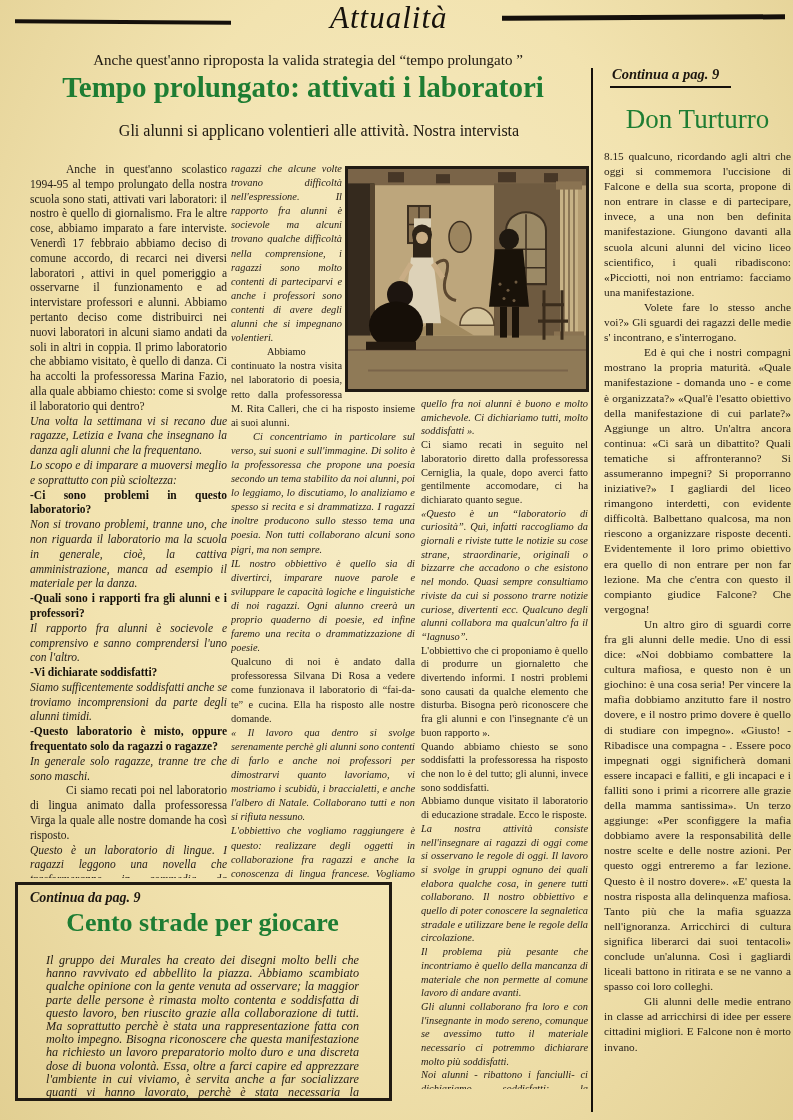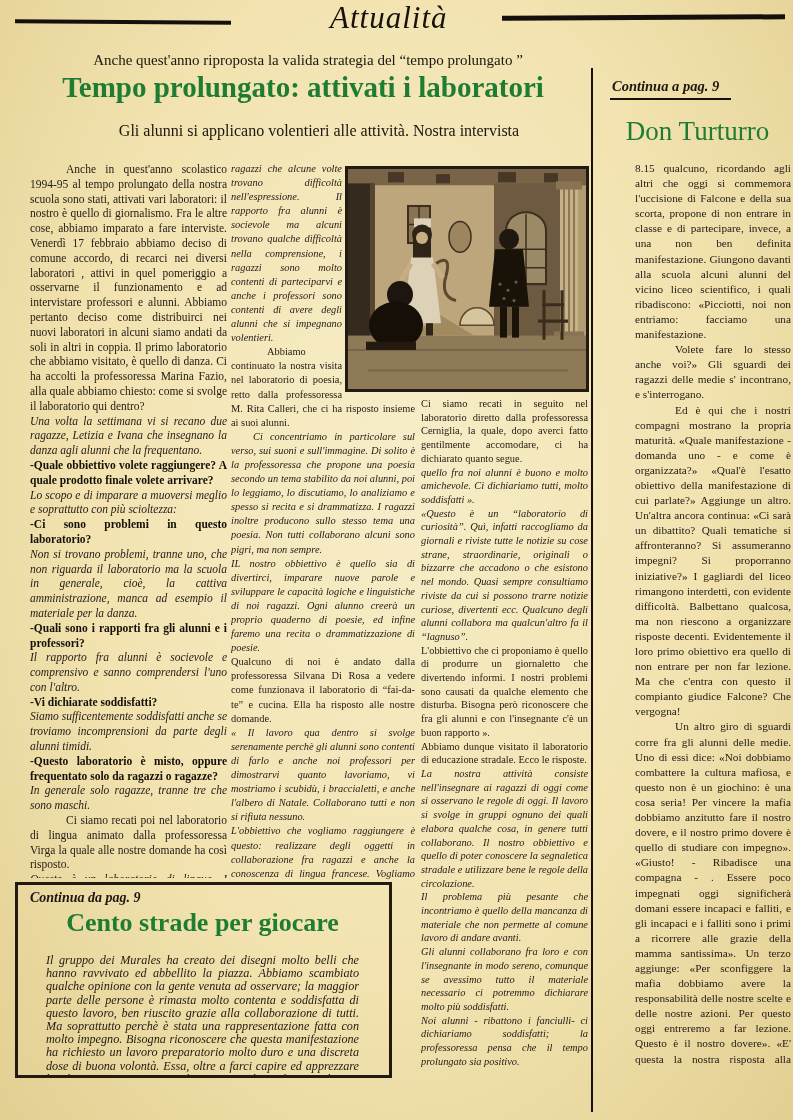--- a/index.html
+++ b/index.html
@@ -33,29 +33,29 @@
   .p-italic{font-style:italic;}
   .p-italic-indent{font-style:italic;text-indent:22px;}
   .p-question{font-weight:bold;color:#151009;}
   .p-indent{text-indent:36px;}
   
   .photo{position:absolute;left:345px;top:166px;width:238px;height:220px;margin:0;
     border:3px solid #211b13;background:#b49c72;}
   .photo svg{display:block;width:100%;height:100%;}
   
   .sidebar{position:absolute;left:604px;top:62px;width:187px;height:1048px;}
-  .continua{margin:16px 0 0 6px;font-weight:bold;font-style:italic;font-size:14.5px;
+  .continua{margin:4px 0 0 6px;font-weight:bold;font-style:italic;font-size:14.5px;
     display:inline-block;border-bottom:2px solid var(--rule-black,#15100b);padding:0 12px 3px 2px;color:#1c160f;}
   .sidebar-title{margin:16px 0 0;text-align:center;font-weight:normal;font-size:27px;
     color:var(--headline-green,#1e7d33);}
   .sidebar-body{margin-top:14px;text-align:justify;font-size:11.3px;line-height:15.1px;
-    height:905px;overflow:hidden;margin-left:31px;}
+    height:905px;overflow:hidden;}
   .sidebar-body .p-indent{text-indent:40px;}
   
-  .boxed{position:absolute;left:15px;top:882px;width:377px;height:196px;box-sizing:border-box;
+  .boxed{position:absolute;left:15px;top:882px;width:377px;height:219px;box-sizing:border-box;
     border:3px solid #211b13;padding:5px 14px 5px 12px;overflow:hidden;}
   .continua2{margin:0;font-weight:bold;font-style:italic;font-size:14px;color:#1c160f;}
   .box-title{margin:2px 0 5px;text-align:center;font-weight:bold;font-size:26px;
     color:var(--headline-green,#1e7d33);}
   .box-body p{font-style:italic;font-size:12.2px;line-height:13.2px;text-align:justify;margin:16px;
     color:#221b12;}
 </style>
 </head>
 <body>
 
@@ -66,21 +66,20 @@
   <div class="rule rule-right"></div>
   <div class="vrule"></div>
 
   <p class="kicker">Anche quest'anno riproposta la valida strategia del “tempo prolungato ”</p>
   <h2 class="main-title">Tempo prolungato: attivati i laboratori</h2>
   <p class="subtitle">Gli alunni si applicano volentieri alle attività. Nostra intervista</p>
 
   <div class="col col1">
       <p class="para p-indent">Anche in quest'anno scolastico 1994-95 al tempo prolungato della nostra scuola sono stati, attivati vari laboratori: il nostro è quello di giornalismo. Fra le altre cose, abbiamo imparato a fare interviste. Venerdì 17 febbraio abbiamo deciso di comune accordo, di recarci nei diversi laboratori , attivi in quel pomeriggio a osservarne il funzionamento e ad intervistare professori e alunni. Abbiamo pertanto deciso come distribuirci nei nuovi laboratori in alcuni siamo andati da soli in altri in coppia. Il primo laboratorio che abbiamo visitato, è quello di danza. Ci ha accolti la professoressa Marina Fazio, alla quale abbiamo chiesto: come si svolge il laboratorio qui dentro?</p>
       <p class="para p-italic">Una volta la settimana vi si recano due ragazze, Letizia e Ivana che insegnano la danza agli alunni che la frequentano.</p>
-      <p class="para p-question">-Quale obbiettivo volete raggiungere? A quale prodotto finale volete arrivare?</p>
       <p class="para p-italic">Lo scopo e di imparare a muoversi meglio e soprattutto con più scioltezza:</p>
       <p class="para p-question">-Ci sono problemi in questo laboratorio?</p>
       <p class="para p-italic">Non si trovano problemi, tranne uno, che non riguarda il laboratorio ma la scuola in generale, cioè, la cattiva amministrazione, manca ad esempio il materiale per la danza.</p>
       <p class="para p-question">-Quali sono i rapporti fra gli alunni e i professori?</p>
       <p class="para p-italic">Il rapporto fra alunni è socievole e comprensivo e sanno comprendersi l'uno con l'altro.</p>
       <p class="para p-question">-Vi dichiarate soddisfatti?</p>
       <p class="para p-italic">Siamo sufficentemente soddisfatti anche se troviamo incomprensioni da parte degli alunni timidi.</p>
       <p class="para p-question">-Questo laboratorio è misto, oppure frequentato solo da ragazzi o ragazze?</p>
       <p class="para p-italic">In generale solo ragazze, tranne tre che sono maschi.</p>
       <p class="para p-indent">Ci siamo recati poi nel laboratorio di lingua animato dalla professoressa Virga la quale alle nostre domande ha così risposto.</p>
@@ -91,24 +90,25 @@
         <p class="para p-italic">ragazzi che alcune volte trovano difficoltà nell'espressione. Il rapporto fra alunni è socievole ma alcuni trovano qualche difficoltà nella comprensione, i ragazzi sono molto contenti di parteciparvi e anche i professori sono contenti di avere degli alunni che si impegnano volentieri.</p>
         <p class="para p-indent">Abbiamo continuato la nostra visita nel laboratorio di poesia, retto dalla professoressa M. Rita Calleri, che ci ha risposto insieme ai suoi alunni.</p>
         <p class="para p-italic-indent">Ci concentriamo in particolare sul verso, sui suoni e sull'immagine. Di solito è la professoressa che propone una poesia secondo un tema stabilito da noi alunni, poi lo leggiamo, lo discutiamo, lo analiziamo e spesso si recita e si drammatizza. I ragazzi inoltre producono sullo stesso tema una poesia. Non tutti collaborano alcuni sono pigri, ma non sempre.</p>
         <p class="para p-italic">IL nostro obbiettivo è quello sia di divertirci, imparare nuove parole e sviluppare le capacità logiche e linguistiche di noi ragazzi. Ogni alunno creerà un proprio quaderno di poesie, ed infine faremo una recita o drammatizzazione di poesie.</p>
         <p class="para p-normal">Qualcuno di noi è andato dalla professoressa Silvana Di Rosa a vedere come funzionava il laboratorio di “fai-da-te” e cucina. Ella ha risposto alle nostre domande.</p>
         <p class="para p-italic">« Il lavoro qua dentro si svolge serenamente perchè gli alunni sono contenti di farlo e anche noi professori per dimostrarvi quanto lavoriamo, vi mostriamo i scubidù, i braccialetti, e anche l'albero di Natale. Collaborano tutti e non si rifiuta nessuno.</p>
         <p class="para p-italic">L'obbiettivo che vogliamo raggiungere è questo: realizzare degli oggetti in collaborazione fra ragazzi e anche la conoscenza di lingua francese. Vogliamo anche realizzare oggetti che possono servire come soprammobile. In questo laboratorio non ci sono problemi ma c'è la massima collaborazione di tutti. Il rapporto fra insegnanti e alunni è ottimo;</p>
       </div>
   </div>
   <div class="col col3">
+      <p class="para p-italic">quello fra noi alunni è buono e molto amichevole. Ci dichiariamo tutti, molto soddisfatti ».</p>
       <p class="para p-normal">Ci siamo recati in seguito nel laboratorio diretto dalla professoressa Cerniglia, la quale, dopo averci fatto gentilmente accomodare, ci ha dichiarato quanto segue.</p>
-      <p class="para p-italic">quello fra noi alunni è buono e molto amichevole. Ci dichiariamo tutti, molto soddisfatti ».</p>
       <p class="para p-italic">«Questo è un “laboratorio di curiosità”. Quì, infatti raccogliamo da giornali e riviste tutte le notizie su cose strane, straordinarie, originali o bizzarre che accadono o che esistono nel mondo. Quasi sempre consultiamo riviste da cui si possono trarre notizie curiose, divertenti ecc. Qualcuno degli alunni collabora ma qualcun'altro fa il “lagnuso”.</p>
       <p class="para p-normal">L'obbiettivo che ci proponiamo è quello di produrre un giornaletto che divertendo informi. I nostri problemi sono causati da qualche elemento che disturba. Bisogna però riconoscere che fra gli alunni e con l'insegnante c'è un buon rapporto ».</p>
+      <p class="para p-normal">Quando abbiamo chiesto se sono soddisfatti la professoressa ha risposto che non lo è del tutto; gli alunni, invece sono soddisfatti.</p>
       <p class="para p-normal">Abbiamo dunque visitato il laboratorio di educazione stradale. Ecco le risposte.</p>
       <p class="para p-italic">La nostra attività consiste nell'insegnare ai ragazzi di oggi come si osservano le regole di oggi. Il lavoro si svolge in gruppi ognuno dei quali elabora qualche cosa, in genere tutti collaborano. Il nostro obbiettivo e quello di poter conoscere la segnaletica stradale e utilizzare bene le regole della circolazione.</p>
       <p class="para p-italic">Il problema più pesante che incontriamo è quello della mancanza di materiale che non permette al comune lavoro di andare avanti.</p>
       <p class="para p-italic">Gli alunni collaborano fra loro e con l'insegnante in modo sereno, comunque se avessimo tutto il materiale necessario ci potremmo dichiarare molto più soddisfatti.</p>
       <p class="para p-italic">Noi alunni - ribattono i fanciulli- ci dichiariamo soddisfatti; la professoressa pensa che il tempo prolungato sia positivo.</p>
     </div>
 
   <figure class="photo">
     <svg viewBox="0 0 238 214" preserveAspectRatio="none">
       <rect width="238" height="214" fill="#b49c72"></rect>

